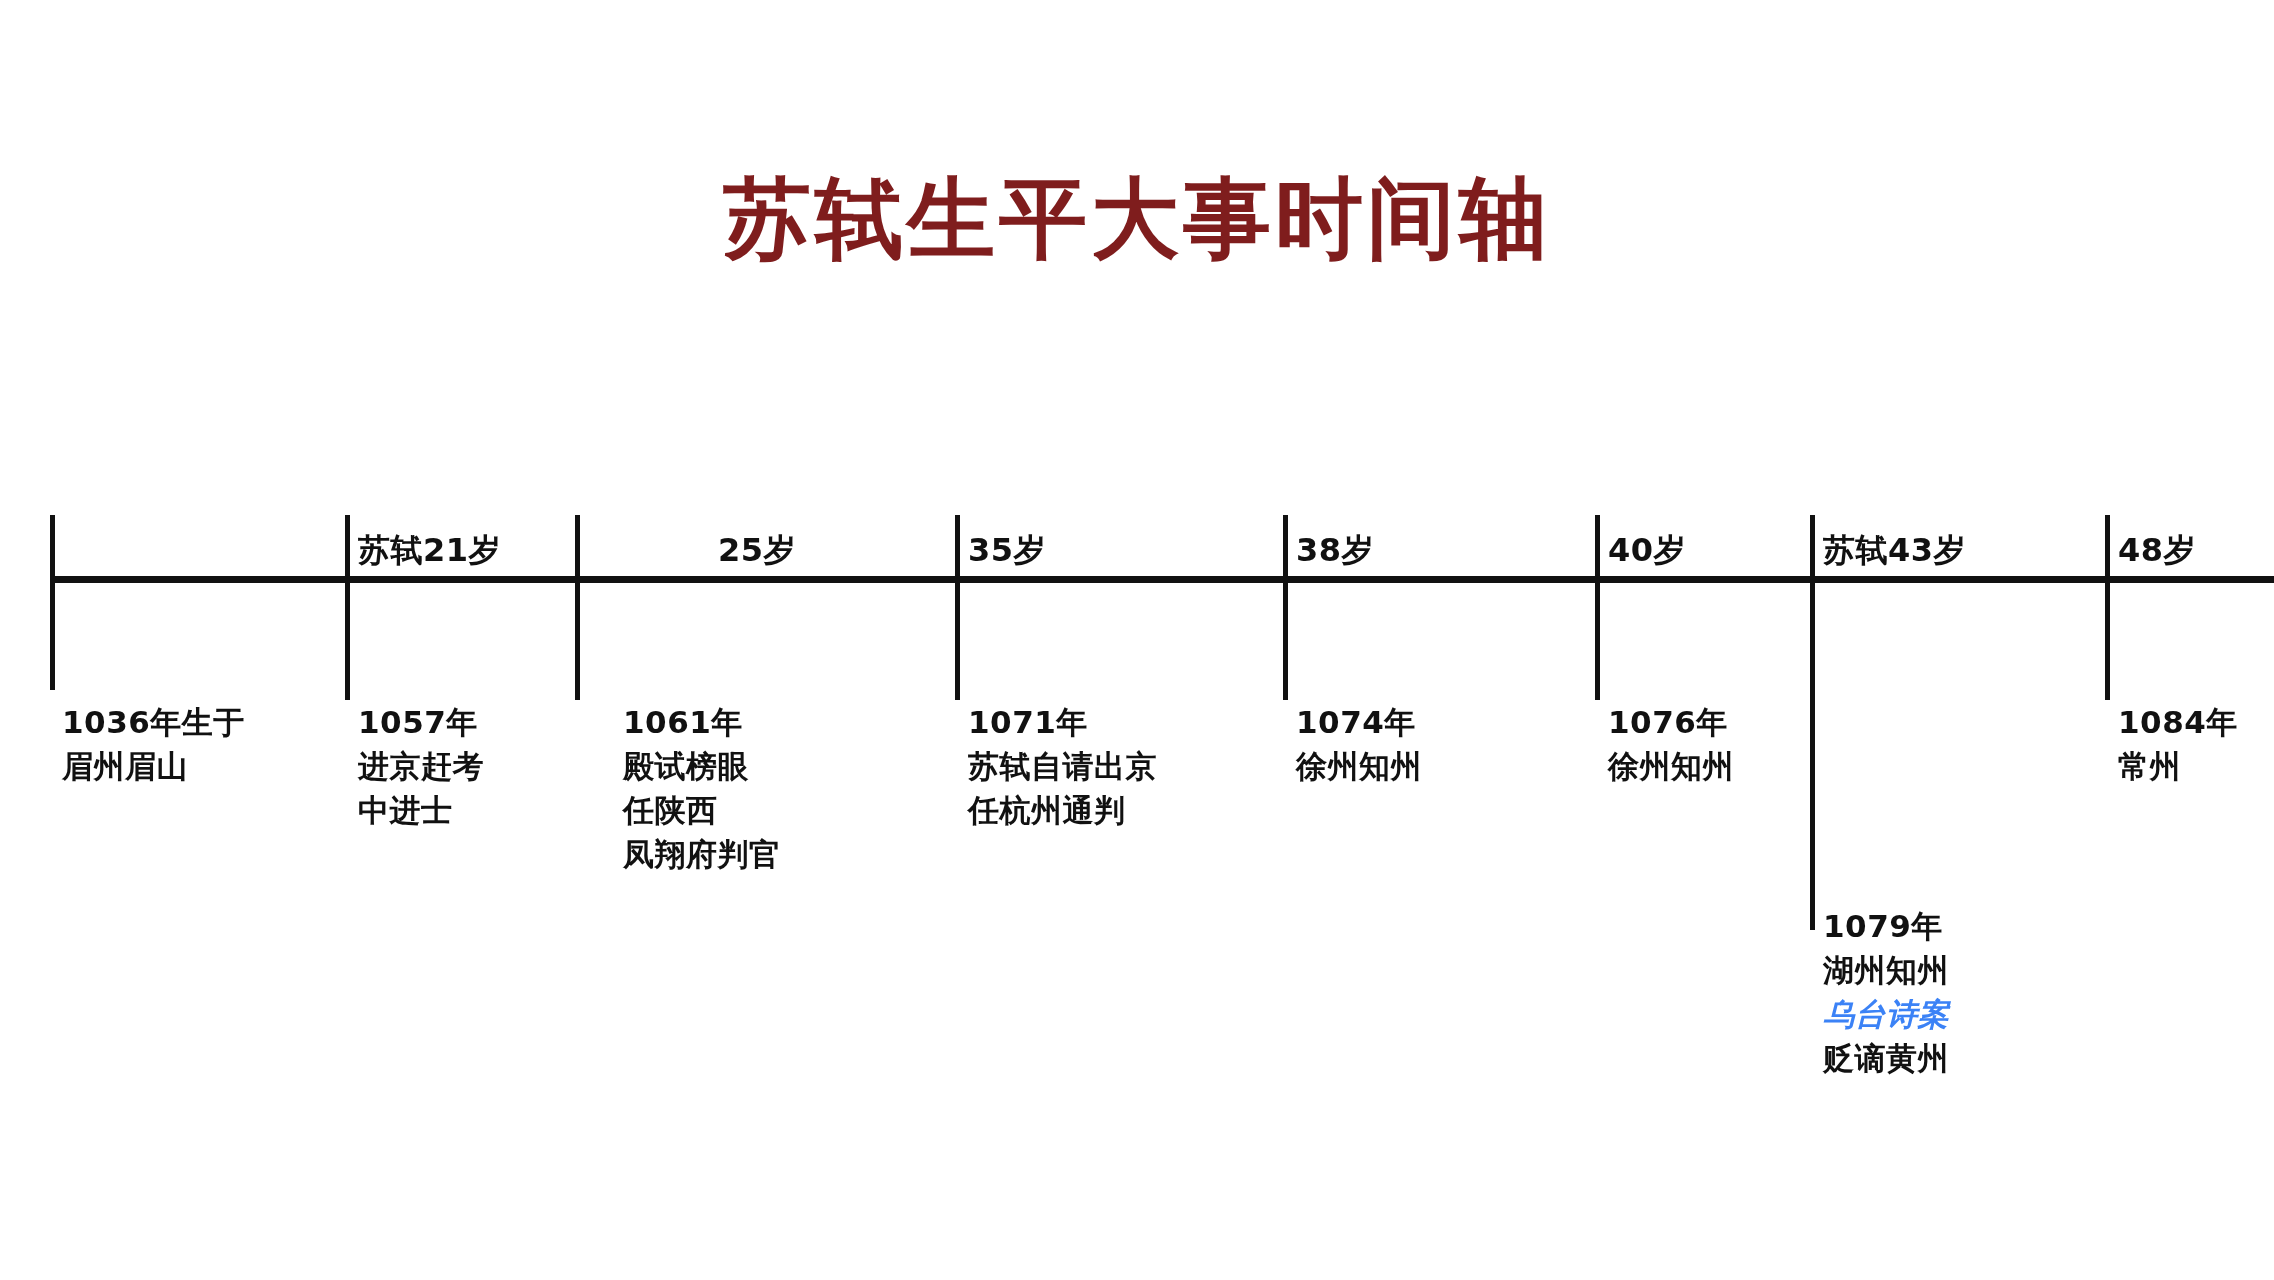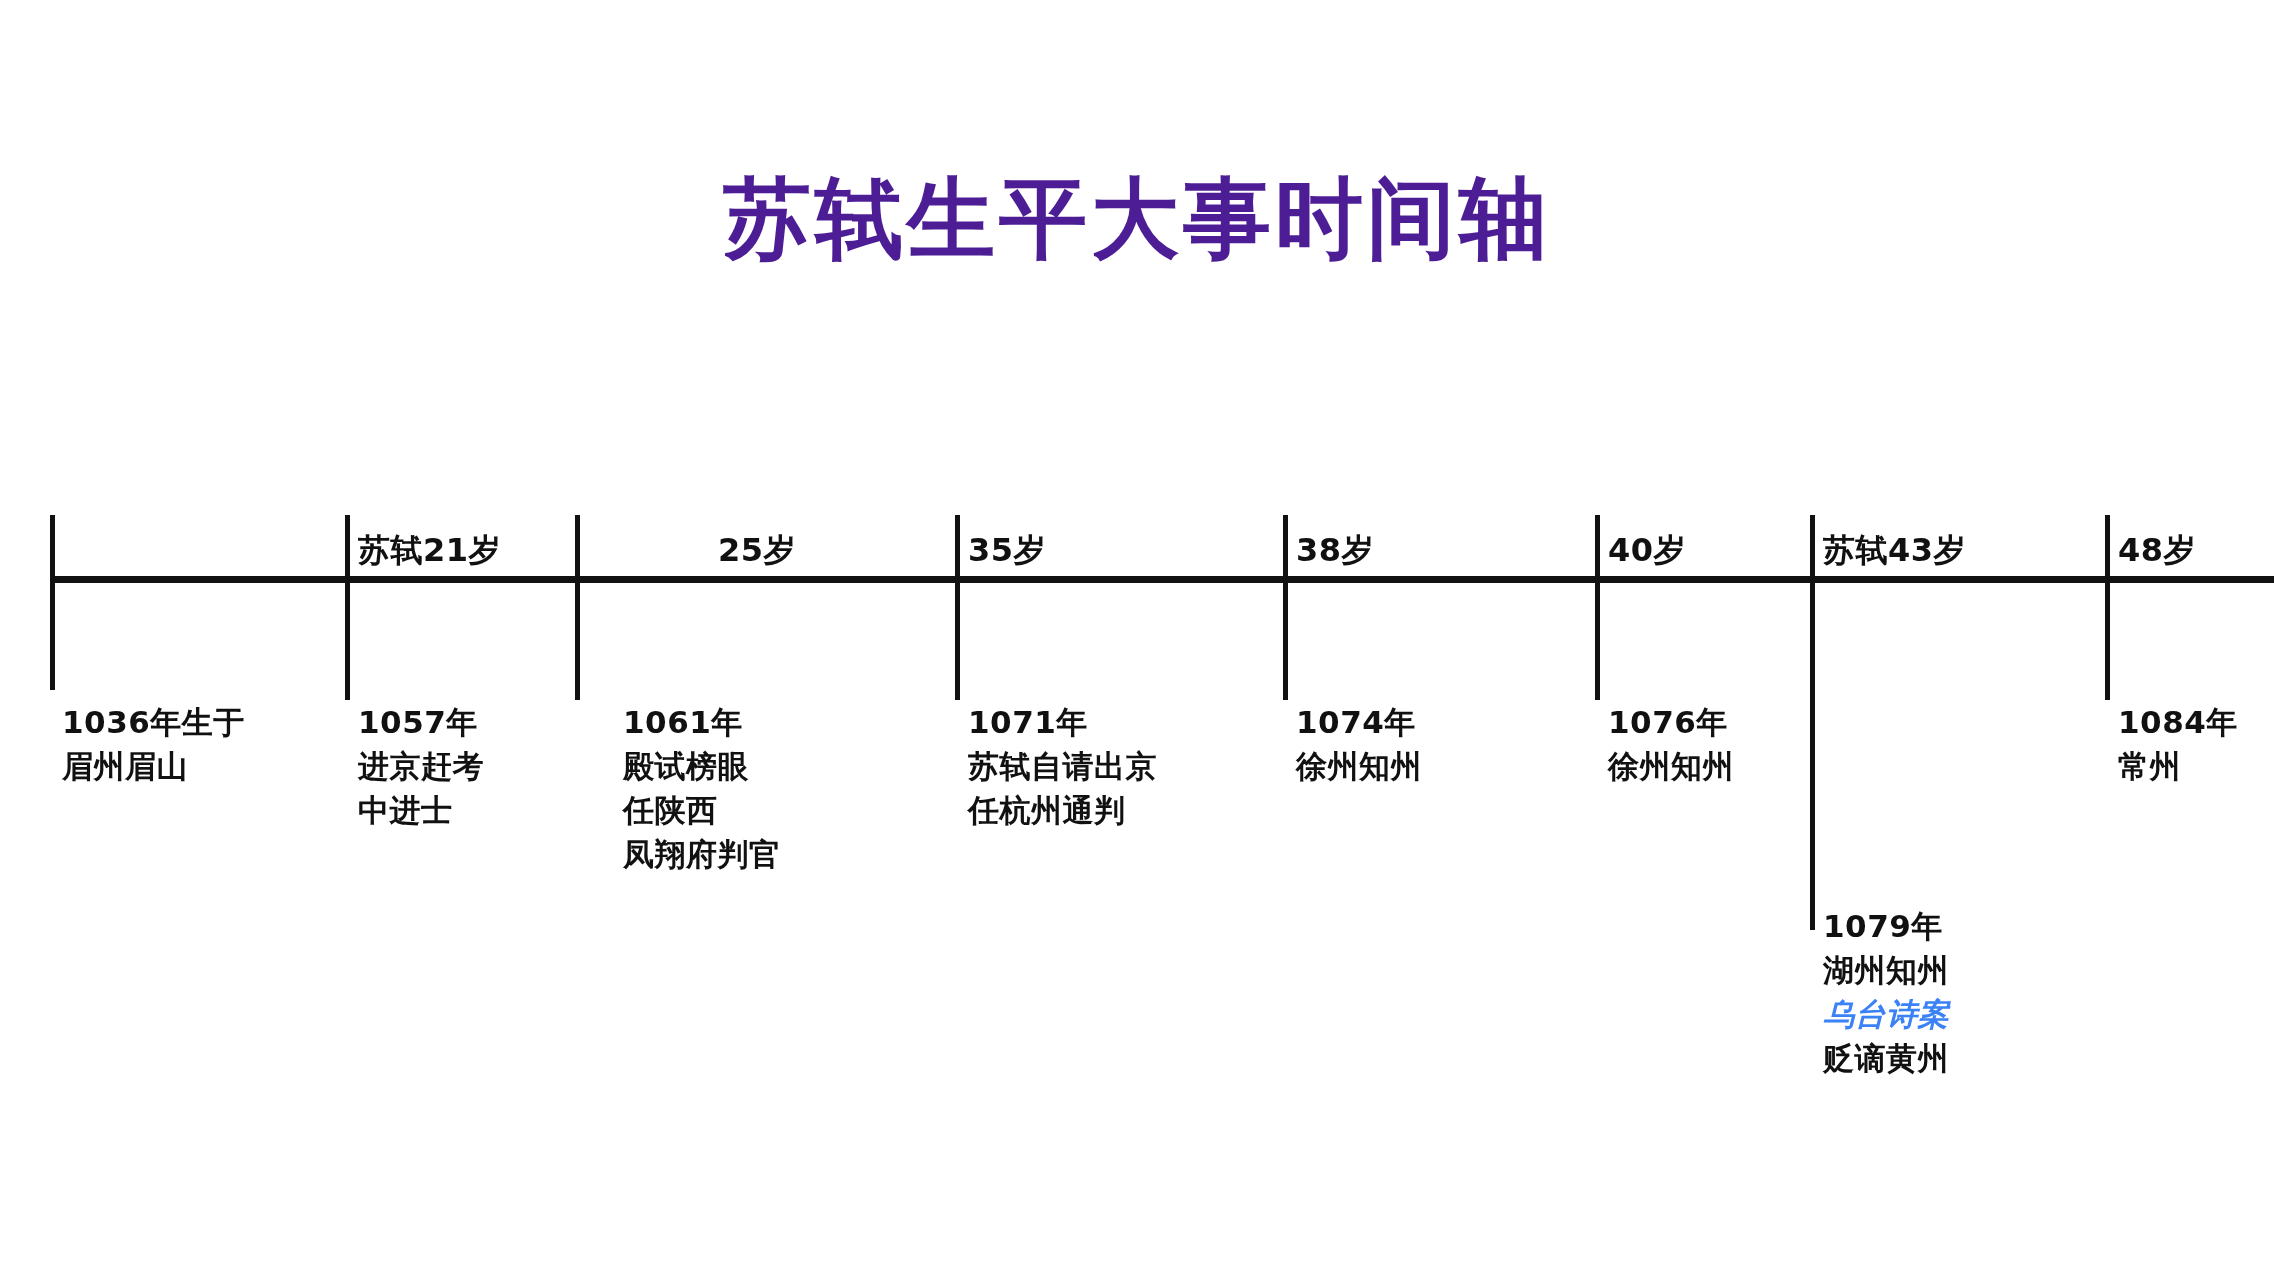--- a/index.html
+++ b/index.html
@@ -21,21 +21,21 @@
   
   #title {
     position: absolute;
     left: 0;
     top: 160px;
     width: 2274px;
     text-align: center;
     font-size: 88px;
     font-weight: 700;
     letter-spacing: 4px;
-    color: #4c1d95;
+    color: #7f1d1d;
     font-family: "DejaVu Sans", "Liberation Sans", sans-serif;
     white-space: nowrap;
   }
 
   
   #timeline {
     position: absolute;
     left: 0;
     top: 0;
     width: 2274px;

